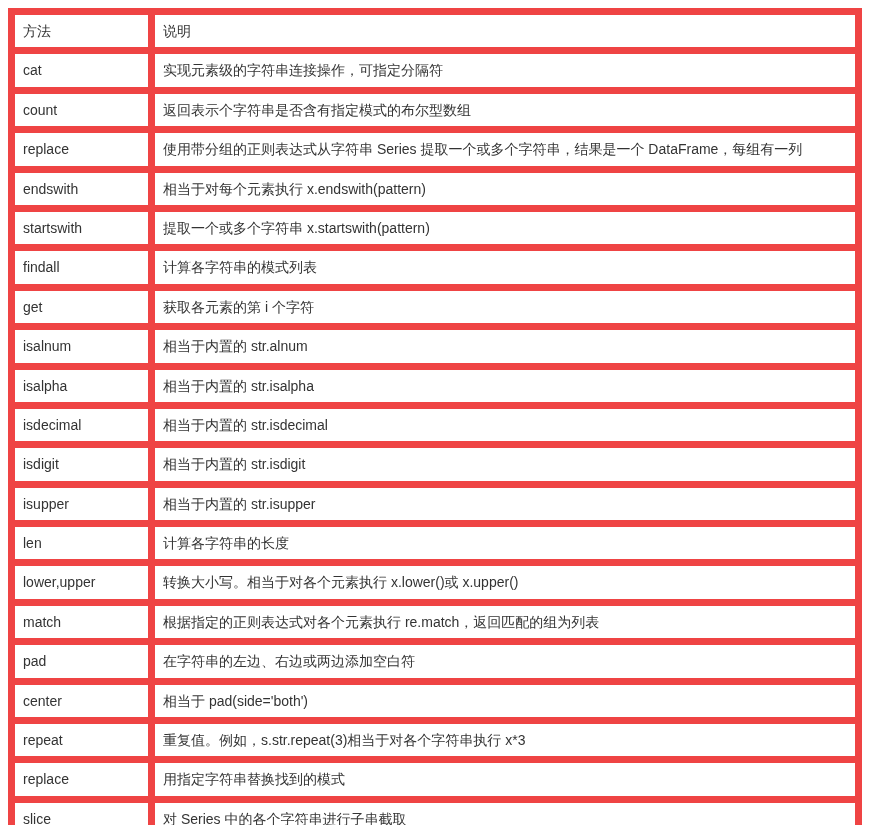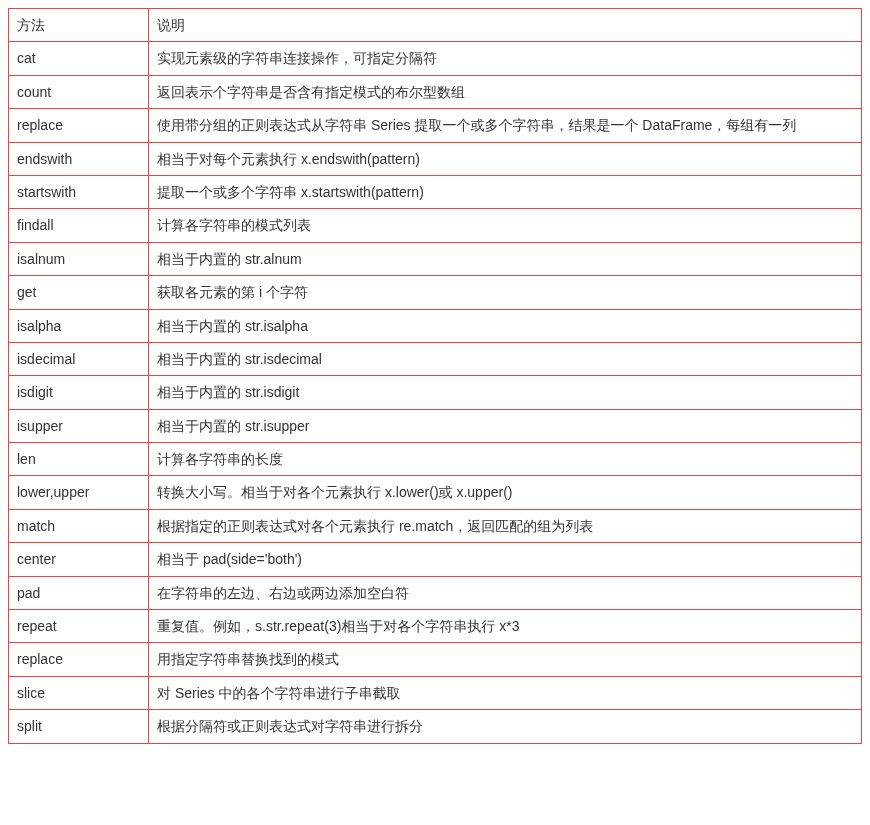--- a/index.html
+++ b/index.html
@@ -18,21 +18,21 @@
     }
     table {
       width: 100%;
       border-collapse: collapse;
       table-layout: fixed;
     }
     col.method-col {
       width: 140px;
     }
     td {
-      border: 1px solid #ef4444;
+      border: 7px solid #ef4444;
       padding: 5px 8px;
       vertical-align: top;
       line-height: 1.6;
       word-wrap: break-word;
       word-break: break-word;
     }
     td.method-cell {
       font-family: Arial, "Microsoft YaHei", sans-serif;
     }
   </style>
@@ -67,26 +67,26 @@
       </tr>
       <tr>
         <td class="method-cell">startswith</td>
         <td>提取一个或多个字符串 x.startswith(pattern)</td>
       </tr>
       <tr>
         <td class="method-cell">findall</td>
         <td>计算各字符串的模式列表</td>
       </tr>
       <tr>
+        <td class="method-cell">get</td>
+        <td>获取各元素的第 i 个字符</td>
+      </tr>
+      <tr>
         <td class="method-cell">isalnum</td>
         <td>相当于内置的 str.alnum</td>
-      </tr>
-      <tr>
-        <td class="method-cell">get</td>
-        <td>获取各元素的第 i 个字符</td>
       </tr>
       <tr>
         <td class="method-cell">isalpha</td>
         <td>相当于内置的 str.isalpha</td>
       </tr>
       <tr>
         <td class="method-cell">isdecimal</td>
         <td>相当于内置的 str.isdecimal</td>
       </tr>
       <tr>
@@ -103,26 +103,26 @@
       </tr>
       <tr>
         <td class="method-cell">lower,upper</td>
         <td>转换大小写。相当于对各个元素执行 x.lower()或 x.upper()</td>
       </tr>
       <tr>
         <td class="method-cell">match</td>
         <td>根据指定的正则表达式对各个元素执行 re.match，返回匹配的组为列表</td>
       </tr>
       <tr>
+        <td class="method-cell">pad</td>
+        <td>在字符串的左边、右边或两边添加空白符</td>
+      </tr>
+      <tr>
         <td class="method-cell">center</td>
         <td>相当于 pad(side='both')</td>
-      </tr>
-      <tr>
-        <td class="method-cell">pad</td>
-        <td>在字符串的左边、右边或两边添加空白符</td>
       </tr>
       <tr>
         <td class="method-cell">repeat</td>
         <td>重复值。例如，s.str.repeat(3)相当于对各个字符串执行 x*3</td>
       </tr>
       <tr>
         <td class="method-cell">replace</td>
         <td>用指定字符串替换找到的模式</td>
       </tr>
       <tr>

